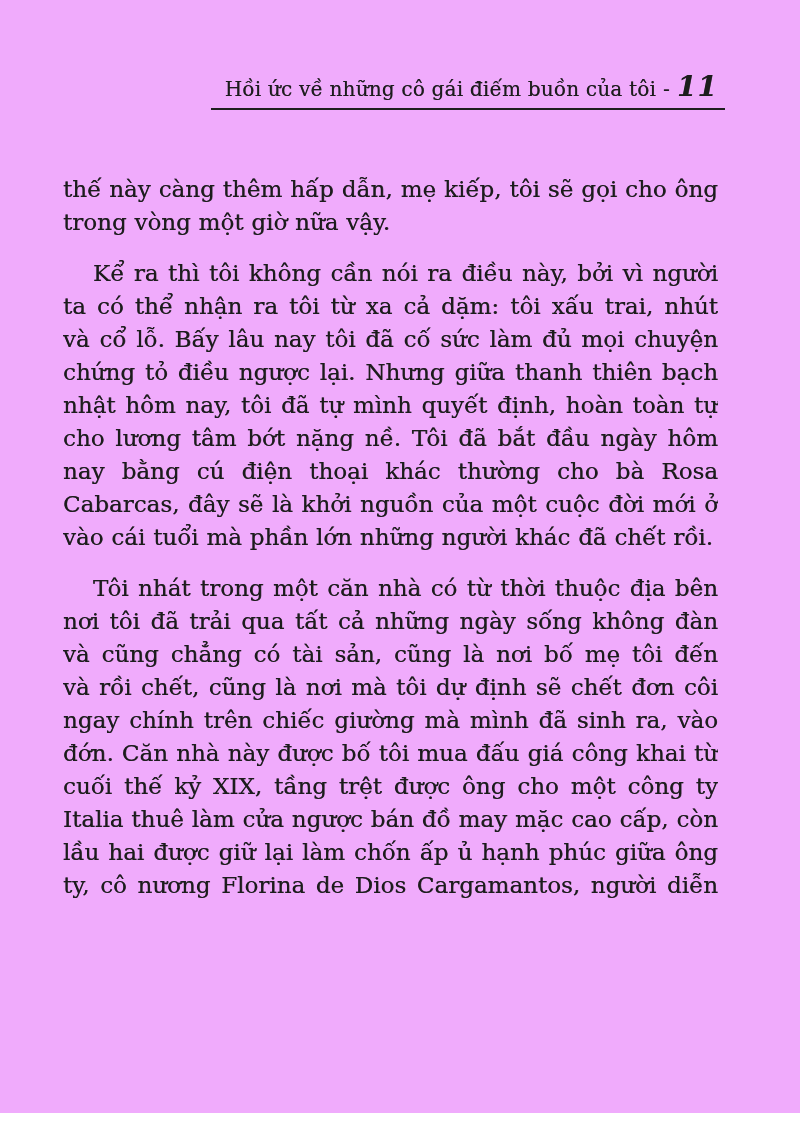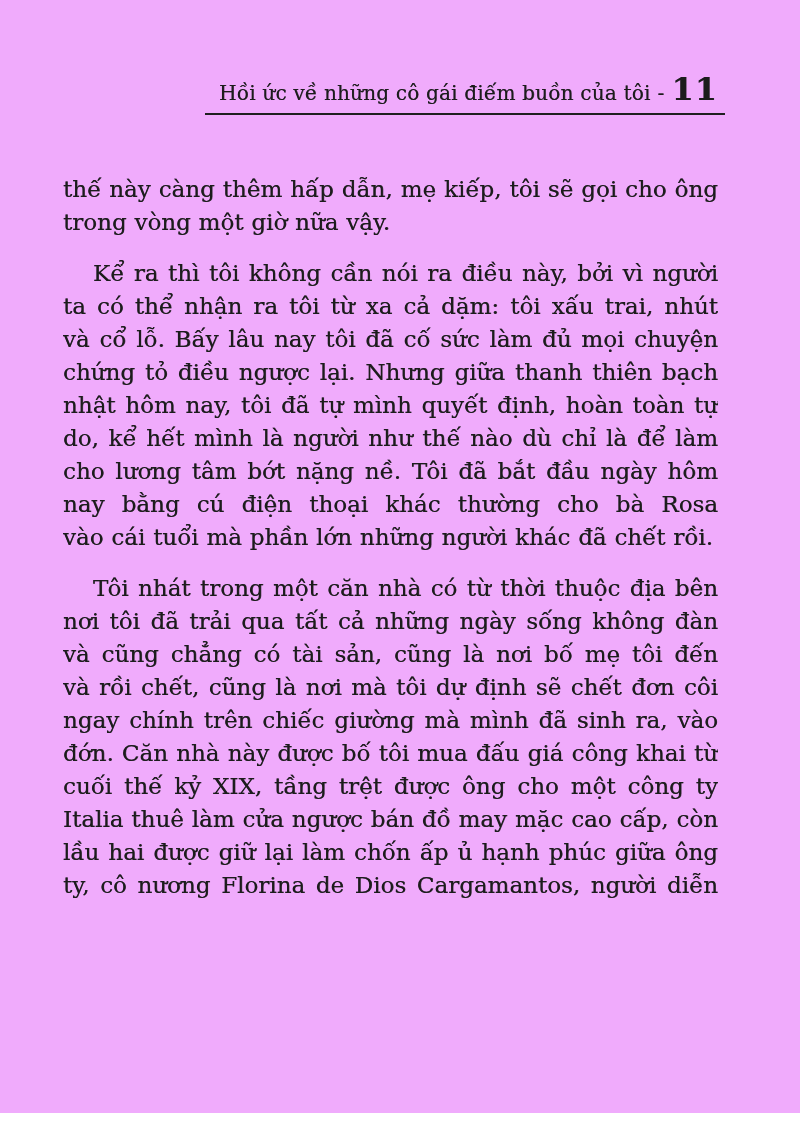--- a/index.html
+++ b/index.html
@@ -32,22 +32,23 @@
     border-bottom: 2.5px solid #1f1f1f;
     padding: 0 7px 5px 14px;
     font-size: 20px;
     letter-spacing: 0.2px;
     white-space: nowrap;
     text-shadow: 0.3px 0 0 rgba(25,25,25,0.65);
   }
   .header-sep { margin: 0 7px; }
   .page-number {
     font-weight: 700;
-    font-size: 32px;
+    font-size: 28px;
     letter-spacing: 1px;
+    font-style: italic;
   }
   
   .body-text {
     position: absolute;
     top: 173px;
     left: 63px;
     width: 655px;
     font-size: 23px;
     text-shadow: 0.35px 0 0 rgba(25,25,25,0.7);
   }
@@ -83,23 +84,23 @@
       <div class="line">thế này càng thêm hấp dẫn, mẹ kiếp, tôi sẽ gọi cho ông</div>
       <div class="line end">trong vòng một giờ nữa vậy.</div>
     </div>
 
     <div class="paragraph">
       <div class="line indent">Kể ra thì tôi không cần nói ra điều này, bởi vì người</div>
       <div class="line">ta có thể nhận ra tôi từ xa cả dặm: tôi xấu trai, nhút nhát</div>
       <div class="line">và cổ lỗ. Bấy lâu nay tôi đã cố sức làm đủ mọi chuyện để</div>
       <div class="line">chứng tỏ điều ngược lại. Nhưng giữa thanh thiên bạch</div>
       <div class="line">nhật hôm nay, tôi đã tự mình quyết định, hoàn toàn tự</div>
-      <div class="line">do, kể hết mình là người như thế nào dù chỉ là để làm</div>
       <div class="line">cho lương tâm bớt nặng nề. Tôi đã bắt đầu ngày hôm</div>
       <div class="line">nay bằng cú điện thoại khác thường cho bà Rosa</div>
+      <div class="line">Cabarcas, đây sẽ là khởi nguồn của một cuộc đời mới ở</div>
       <div class="line end">vào cái tuổi mà phần lớn những người khác đã chết rồi.</div>
     </div>
 
     <div class="paragraph">
       <div class="line indent">Tôi nhát trong một căn nhà có từ thời thuộc địa bên</div>
       <div class="line">nơi tôi đã trải qua tất cả những ngày sống không đàn bà</div>
       <div class="line">và cũng chẳng có tài sản, cũng là nơi bố mẹ tôi đến sống</div>
       <div class="line">và rồi chết, cũng là nơi mà tôi dự định sẽ chết đơn côi</div>
       <div class="line">ngay chính trên chiếc giường mà mình đã sinh ra, vào</div>
       <div class="line">đớn. Căn nhà này được bố tôi mua đấu giá công khai từ</div>

